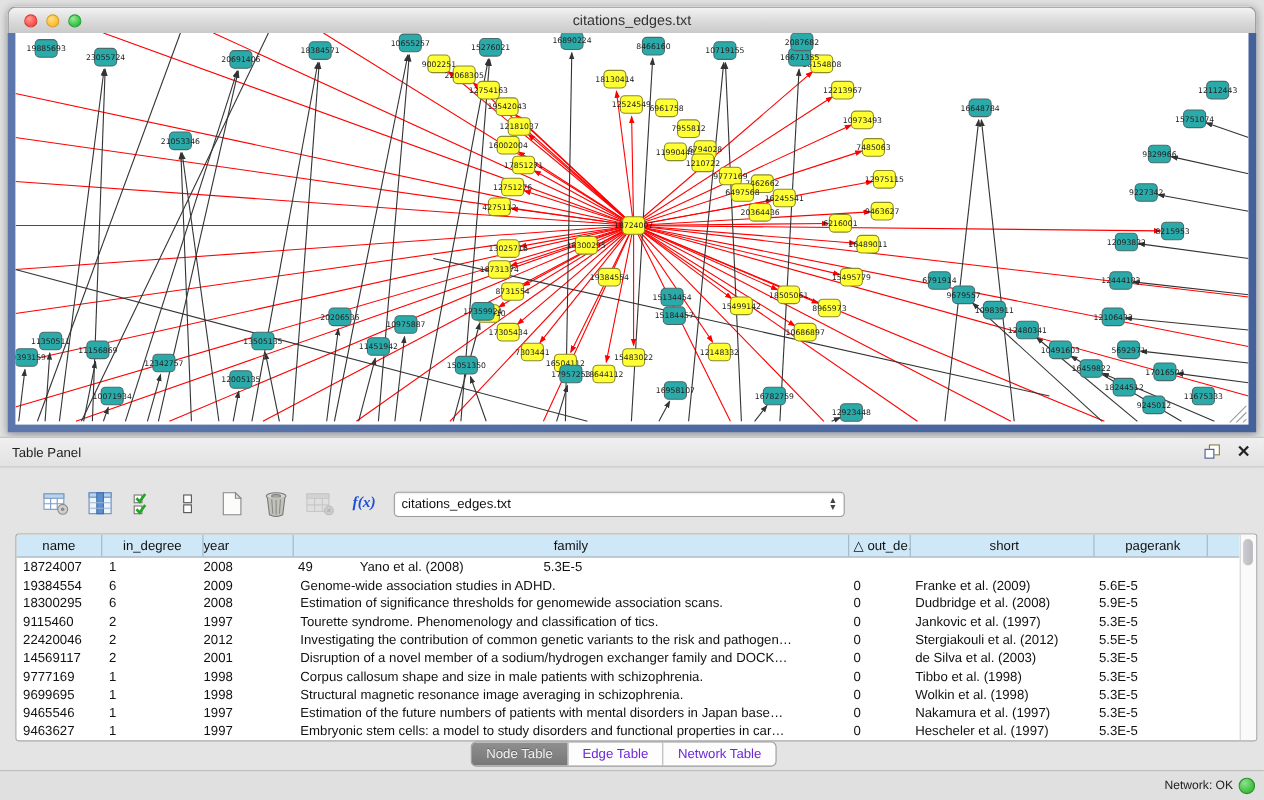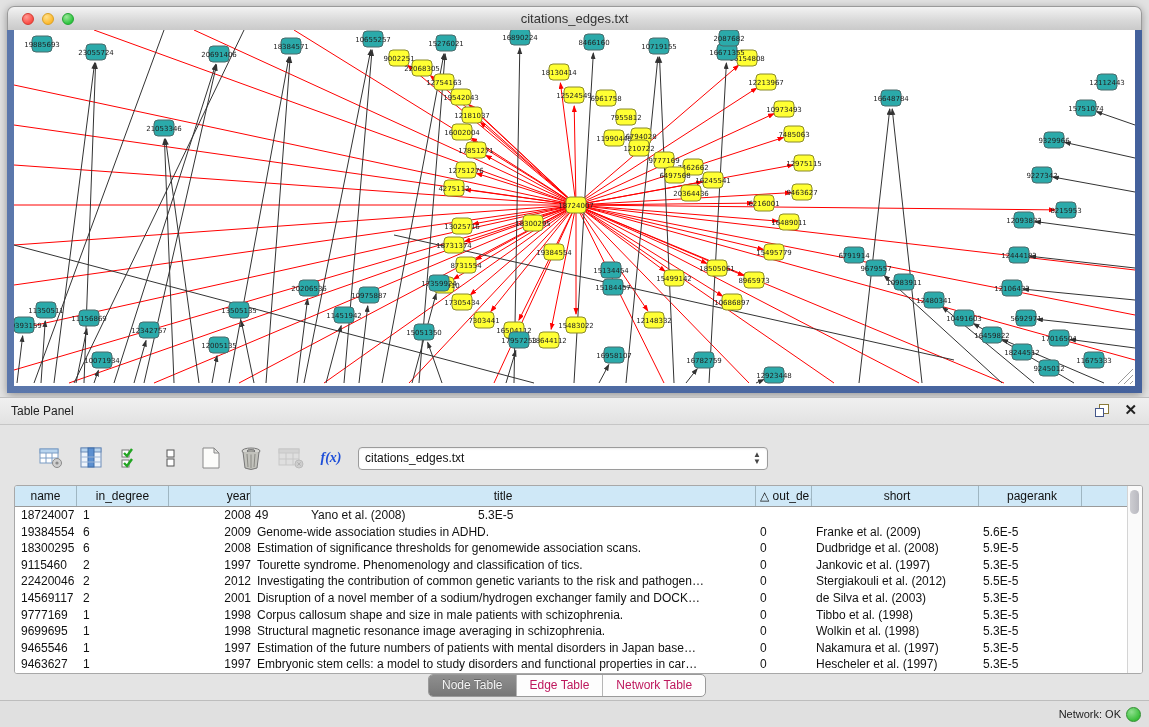--- a/index.html
+++ b/index.html
@@ -33,26 +33,26 @@
   .combo{width:396px;height:21px;background:#fff;border:1px solid #9b9b9b;border-radius:4px;display:flex;align-items:center;padding:0 6px;box-shadow:inset 0 1px 2px rgba(0,0,0,.08);cursor:pointer}
   .combo .val{flex:1;font-size:12px;color:#111}
   .combo .arrows{font-size:8px;line-height:7px;color:#444;text-align:center}
   
   .tablebox{position:absolute;left:14px;top:88px;width:1127px;height:187px;background:#fff;border:1px solid #a8a8a8;border-radius:3px;overflow:hidden;display:flex}
   .tgrid{flex:1;overflow:hidden}
   .thead{display:flex;height:20px;background:#cfe8f7;border-bottom:1px solid #9a9a9a}
   .th{font-size:12px;color:#111;text-align:center;line-height:20px;border-right:1px solid #9fb6c2;box-sizing:border-box;overflow:hidden;white-space:nowrap;cursor:pointer}
   .tr{display:flex;height:16.6px;background:#fff;cursor:default}
   .td{font-size:12px;color:#111;line-height:16.6px;box-sizing:border-box;overflow:hidden;white-space:nowrap;padding-left:6px}
-  .c0{width:62px}.c1{width:92px}.c2{width:82px;text-align:right;padding-left:0}.c3{width:505px}.c4{width:56px;padding-left:4px}.c5{width:167px;padding-left:4px}.c6{width:103px;padding-left:4px}
+  .c0{width:78px}.c1{width:92px}.c2{width:82px;text-align:left;padding-left:0}.c3{width:505px}.c4{width:56px;padding-left:4px}.c5{width:167px;padding-left:4px}.c6{width:103px;padding-left:4px}
   .vscroll{width:14px;background:#fafafa;border-left:1px solid #d4d4d4;position:relative}
   .vthumb{position:absolute;left:2px;top:4px;width:9px;height:24px;background:linear-gradient(90deg,#cdcdd2,#b8b8bf);border-radius:5px;cursor:pointer}
   
   .tabs{position:absolute;left:428px;top:277px;height:21px;display:flex;border:1px solid #9a9a9a;border-radius:5px;overflow:hidden;background:#fdfdfd}
-  .tab{font-size:12px;line-height:21px;padding:0 13px;color:#be185d;border-right:1px solid #b5b5b5;cursor:pointer}
+  .tab{font-size:12px;line-height:21px;padding:0 13px;color:#6d28d9;border-right:1px solid #b5b5b5;cursor:pointer}
   .tab:last-child{border-right:none}
   .tab.sel{background:linear-gradient(#8f8f8f,#777);color:#f4f4f4;text-shadow:0 -1px 0 rgba(0,0,0,.3)}
   
   .statusbar{position:absolute;left:0;top:700px;width:1149px;height:27px;background:#e0e0e0;border-top:1px solid #bdbdbd}
   .mem{position:absolute;right:28px;top:7px;font-size:11px;color:#222}
   .memdot{position:absolute;right:8px;top:6px;width:13px;height:13px;border-radius:50%;background:radial-gradient(circle at 35% 30%,#8fe08f,#3bbf3b 70%);border:1px solid #2f8f2f}
 </style>
 </head>
 <body>
 
@@ -474,21 +474,21 @@
       <span class="arrows">▲<br>▼</span>
     </span>
   </div>
 
   <div class="tablebox">
     <div class="tgrid">
       <div class="thead" id="thead">
           <div class="th c0">name</div>
           <div class="th c1">in_degree</div>
           <div class="th c2">year</div>
-          <div class="th c3">title</div>
+          <div class="th c3">family</div>
           <div class="th c4">△ out_de…</div>
           <div class="th c5">short</div>
           <div class="th c6">pagerank</div>
         </div>
       <div id="tbody">
           <div class="tr">
             <div class="td c0">18724007</div>
             <div class="td c1">1</div>
             <div class="td c2">2008</div>
             <div class="td c4">49</div>

